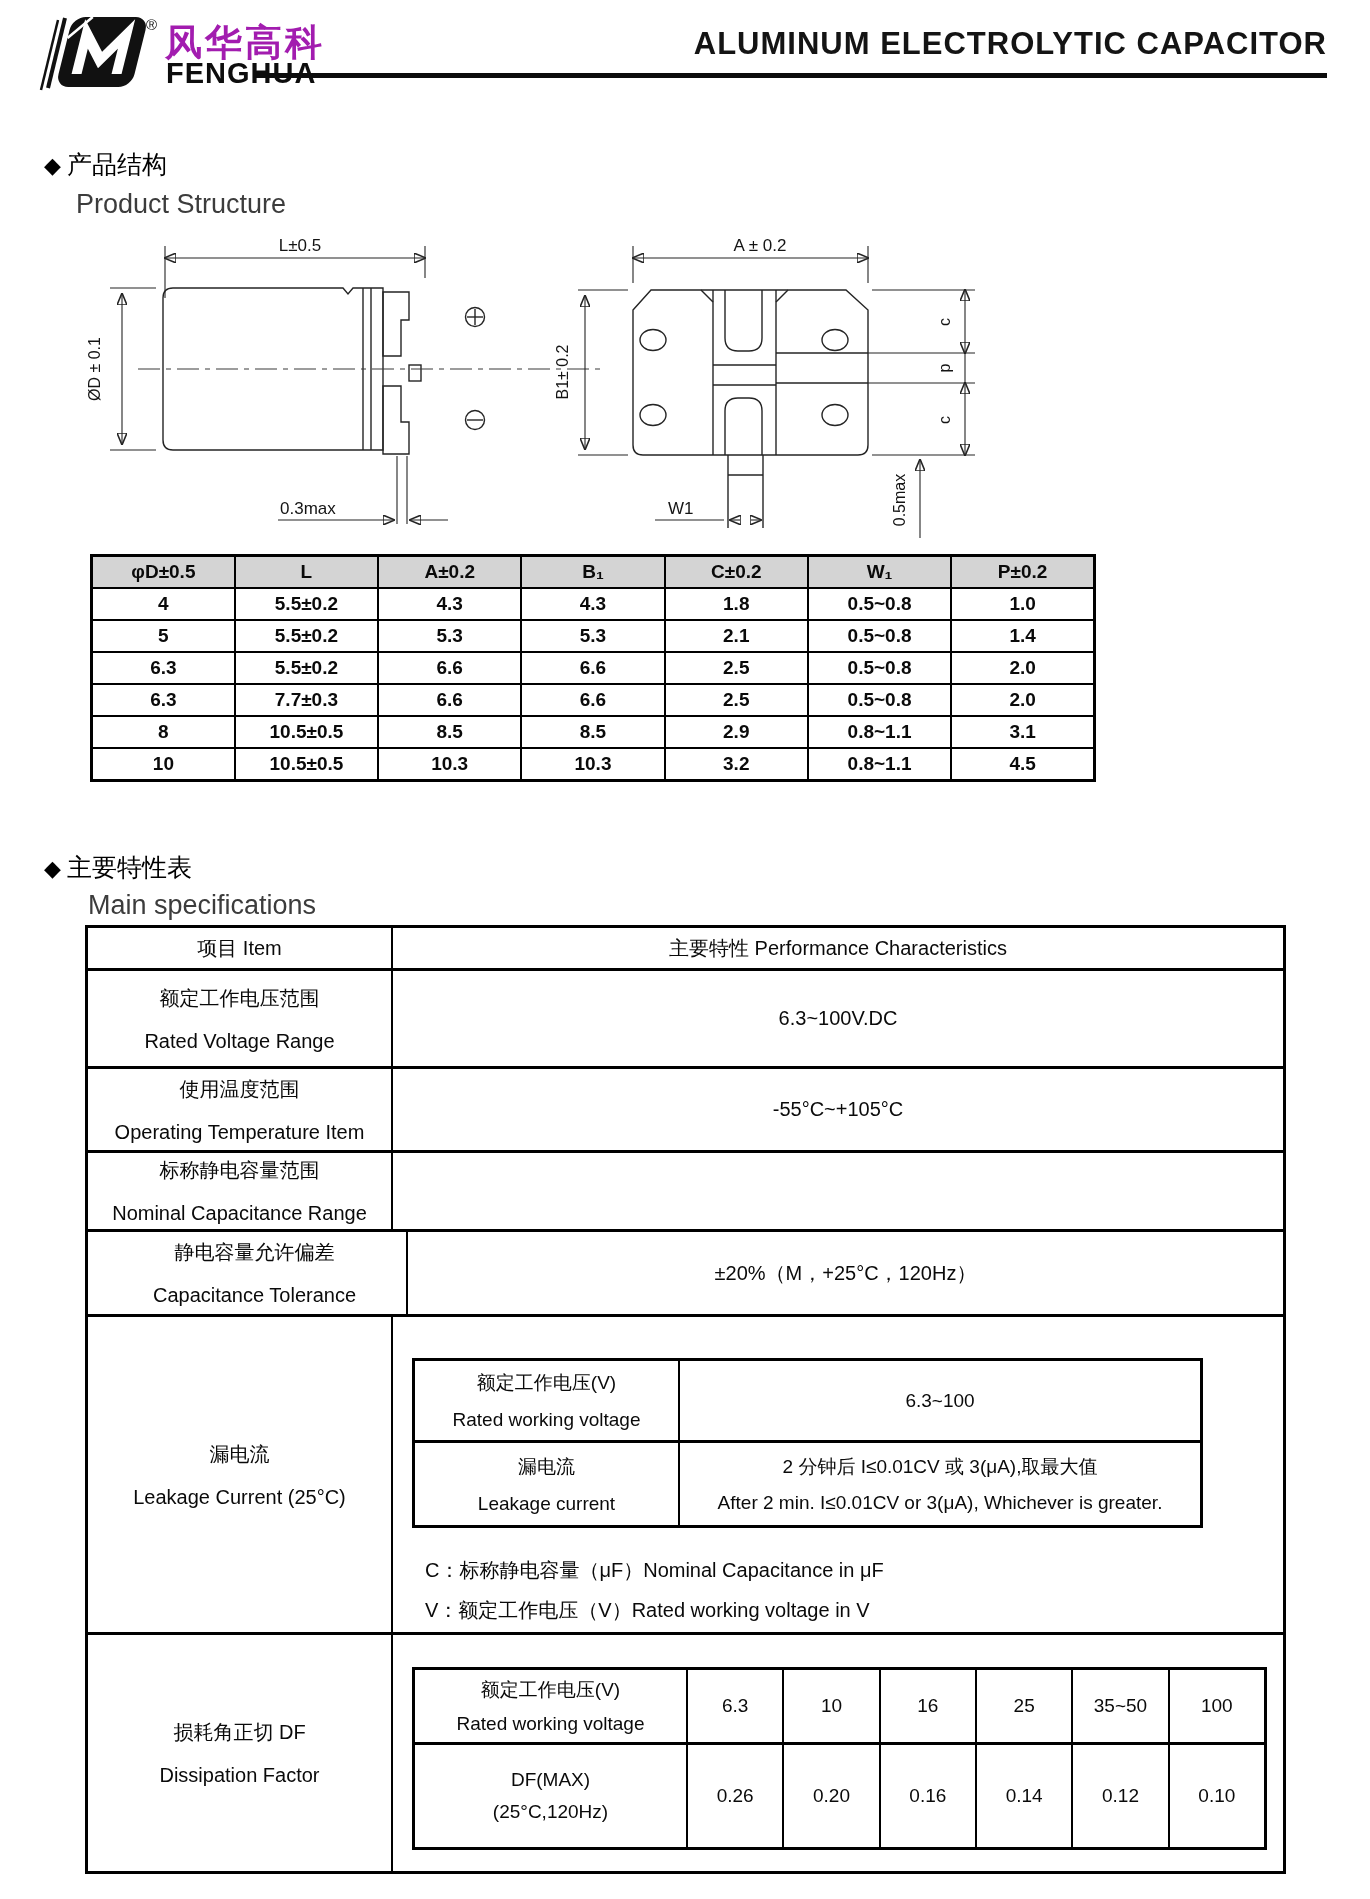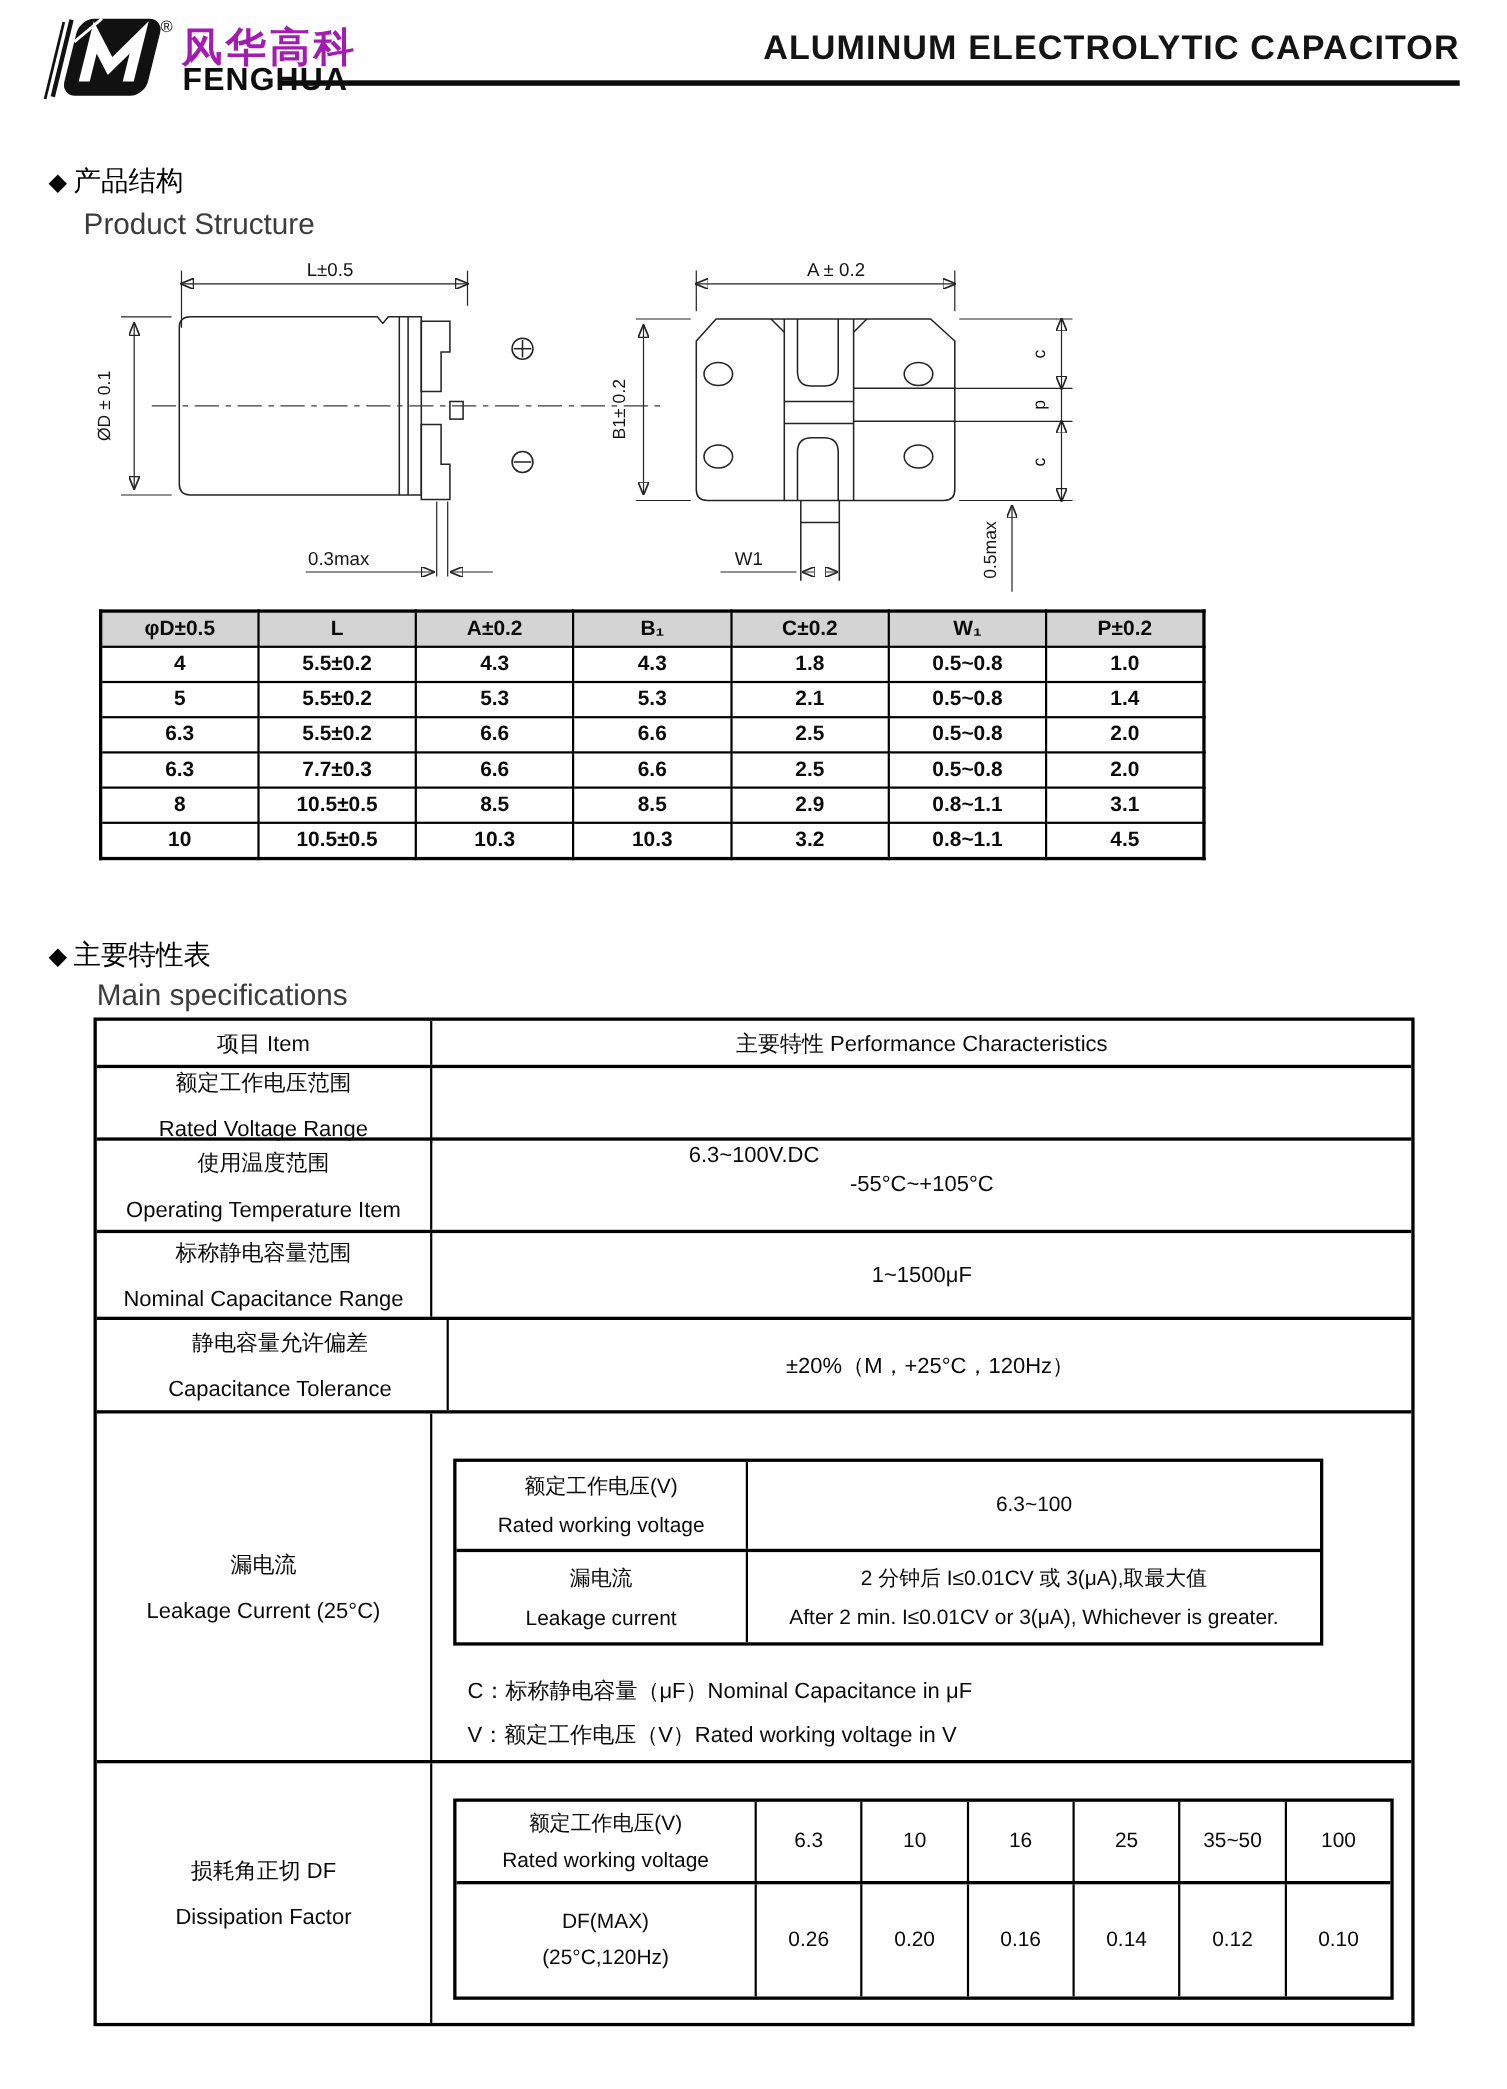--- a/index.html
+++ b/index.html
@@ -39,21 +39,21 @@
   
   .spec-table { position:absolute; left:85px; top:925px; width:1195px; border:3px solid #000; }
   .spec-row { display:flex; box-sizing:border-box; }
   .spec-row + .spec-row { border-top:3px solid #000; }
   .spec-left { width:303px; border-right:2px solid #000; display:flex; flex-direction:column;
     align-items:center; justify-content:center; gap:18px; text-align:center;
     font-size:20px; color:#0a0a0a; }
   .spec-right { flex:1; display:flex; flex-direction:column; align-items:center; justify-content:center;
     font-size:20px; color:#0a0a0a; }
   .spec-right.block { display:block; }
-  .h-hdr { height:40px; } .h-r1 { height:66px;flex-direction:column; } .h-r2 { height:84px; }
+  .h-hdr { height:40px; } .h-r1 { height:98px; } .h-r2 { height:84px; }
   .h-r3 { height:79px; } .h-r4 { height:85px;padding-left:15px; } .h-lk { height:318px; } .h-df { height:239px; }
   .hdr-cell { font-size:20px; }
   
   .lk-table { margin:41px 0 0 19px; width:791px; border:3px solid #000; box-sizing:border-box; }
   .lk-row { display:flex; }
   .lk-row + .lk-row { border-top:3px solid #000; }
   .lk-label { width:263px; border-right:2px solid #000; display:flex; flex-direction:column;
     align-items:center; justify-content:center; gap:13px; text-align:center; font-size:19px; }
   .lk-value { flex:1; display:flex; flex-direction:column; align-items:center; justify-content:center;
     gap:12px; text-align:left; font-size:19px; }
@@ -284,21 +284,20 @@
         <div>Operating Temperature Item</div>
       </div>
       <div class="spec-right">-55°C~+105°C</div>
     </div>
 
     <div class="spec-row h-r3">
       <div class="spec-left">
         <div>标称静电容量范围</div>
         <div>Nominal Capacitance Range</div>
       </div>
-      <div class="spec-right">1~1500μF</div>
     </div>
 
     <div class="spec-row h-r4">
       <div class="spec-left">
         <div>静电容量允许偏差</div>
         <div>Capacitance Tolerance</div>
       </div>
       <div class="spec-right">±20%（M，+25°C，120Hz）</div>
     </div>
 

